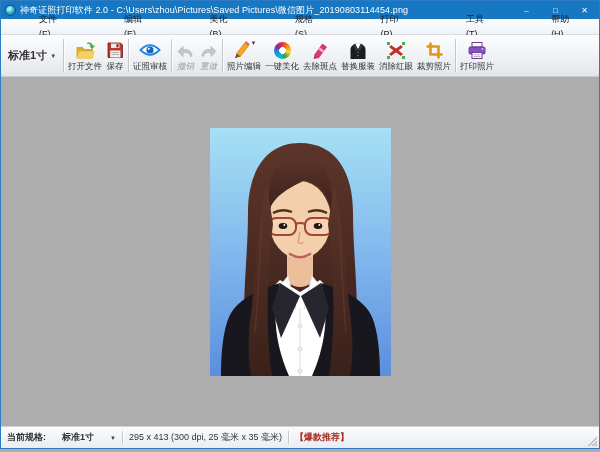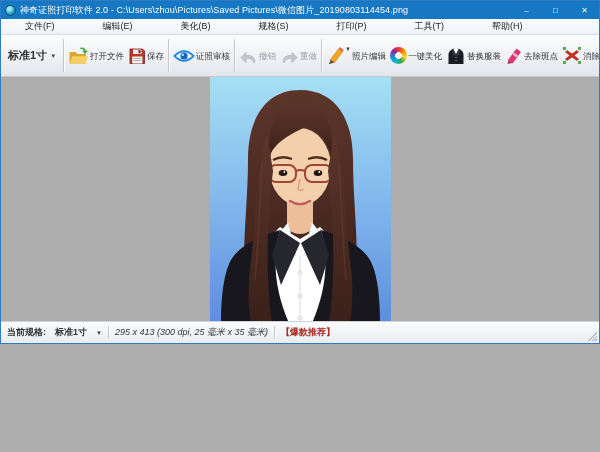--- a/index.html
+++ b/index.html
@@ -3,21 +3,21 @@
 <meta charset="utf-8">
 <style>
   * { box-sizing: border-box; }
   html,body { margin:0; padding:0; }
   body {
     width:600px; height:452px; overflow:hidden;
     font-family:"Liberation Sans","DejaVu Sans",sans-serif;
     background:#adadad;
   }
   .window {
-    width:600px; height:344px;
+    width:600px; height:449px;
     border:1px solid #2f7ac4;
     display:flex; flex-direction:column;
     background:#f2f5f9;
   }
   
   .titlebar {
     height:18px; flex:0 0 18px;
     background:#1677c2;
     display:flex; align-items:center;
     color:#fff; font-size:9px;
@@ -36,44 +36,44 @@
     color:#fff; font-size:8px; cursor:default;
   }
   
   .menubar {
     height:16px; flex:0 0 16px;
     background:linear-gradient(#fcfdfe,#eef2f7);
     border-bottom:1px solid #d9dde2;
     display:flex; align-items:center;
     font-size:9px; color:#222;
   }
-  .menu-item { padding:0 24px; line-height:15px; }
+  .menu-item { padding:0 24px; line-height:15px;margin-left:14px; }
   
   .toolbar {
     height:42px; flex:0 0 42px;
     background:linear-gradient(#fcfdfe 0%, #eef0f3 60%, #e2e5ea 100%);
     border-bottom:1px solid #c8cbd0;
     display:flex; align-items:stretch;
     padding:0 2px; overflow:hidden; white-space:nowrap;
   }
   .tb-sep { width:1px; background:#c3c6cb; margin:4px 2px; box-shadow:1px 0 0 rgba(255,255,255,.8); flex:0 0 1px; }
   .spec-btn {
     align-self:center; display:flex; align-items:center;
     font-size:11px; font-weight:bold; color:#333;
     padding:4px 5px; gap:3px;
   }
   .caret { font-size:6px; color:#444; line-height:1; }
   .tb-btn {
-    display:flex; flex-direction:row; align-items:center; justify-content:center;
+    display:flex; flex-direction:column; align-items:center; justify-content:center;
     padding:1px 2px 1px; gap:1px;
   }
   .tb-icon { height:20px; display:flex; align-items:center; justify-content:center; }
   .tb-icon-row { display:flex; align-items:flex-start; gap:1px; }
   .tb-label { font-size:8.5px; color:#333; line-height:10px; }
-  .tb-btn.disabled .tb-label { color:#9aa0a6; }
+  .tb-btn.disabled .tb-label { color:#9aa0a6;font-style:italic; }
   .color-wheel {
     width:17px; height:17px; border-radius:50%;
     background:
       radial-gradient(closest-side, #ffffff 0 38%, rgba(255,255,255,0) 40%),
       conic-gradient(#e53935,#fb8c00,#fdd835,#43a047,#00bcd4,#1e88e5,#8e24aa,#e53935);
   }
   
   .canvas {
     flex:1 1 auto;
     background:#adadad;
@@ -84,22 +84,22 @@
   
   .statusbar {
     height:22px; flex:0 0 22px;
     background:linear-gradient(#fafbfc,#e9edf2);
     border-top:1px solid #ced3d9;
     display:flex; align-items:center;
     font-size:9px; color:#333;
     padding:0 6px; position:relative;
   }
   .sb-sep { width:1px; height:13px; background:#c3c8ce; margin:0 6px; box-shadow:1px 0 0 #fff; }
-  .sb-spec { font-weight:bold; display:flex; align-items:center; gap:9px; }
-  .sb-dims { color:#333;font-style:italic; }
+  .sb-spec { font-weight:bold; display:flex; align-items:center; gap:16px; }
+  .sb-dims { color:#333; }
   .ad { display:flex; align-items:center; }
   .ad-tag { color:#a8281e; font-weight:bold; }
   .ad-text { color:#2a35b8; }
   .resize-grip {
     position:absolute; right:2px; bottom:2px; width:11px; height:11px;
     background:
       linear-gradient(135deg, transparent 0 58%, #b9bec5 58% 66%, transparent 66% 74%, #b9bec5 74% 82%, transparent 82% 90%, #b9bec5 90% 100%);
   }
 </style>
 </head>
@@ -215,41 +215,41 @@
     <div class="tb-btn">
       <span class="tb-icon">
         <span class="color-wheel"></span>
       </span>
       <span class="tb-label">一键美化</span>
     </div>
 
 
     <div class="tb-btn">
       <span class="tb-icon">
+        <svg width="18" height="19" viewBox="0 0 18 19">
+          <path d="M3.5,14 L11.5,3 L15.5,6 L7.5,17 Z" fill="#e0356e" stroke="#a81f4e" stroke-width="0.6"></path>
+          <path d="M9,6.5 L13,9.5 L11.5,11.5 L7.5,8.5 Z" fill="#f7b8cd"></path>
+          <path d="M3.5,14 L2.5,18 L7.5,17 Z" fill="#b8336b"></path>
+        </svg>
+      </span>
+      <span class="tb-label">去除斑点</span>
+    </div>
+
+    <div class="tb-btn">
+      <span class="tb-icon">
         <svg width="20" height="19" viewBox="0 0 20 19">
           <path d="M2.5,18 L2.5,9 C2.5,5 5.5,3 10,2 C14.5,3 17.5,5 17.5,9 L17.5,18 Z" fill="#1b1b22"></path>
           <path d="M7,2.6 L10,8.5 L13,2.6 L10,2 Z" fill="#ffffff"></path>
           <path d="M7,2.6 L10,8.5 L8,11 L5.5,4.5 Z" fill="#35353f"></path>
           <path d="M13,2.6 L10,8.5 L12,11 L14.5,4.5 Z" fill="#35353f"></path>
           <circle cx="10" cy="11.5" r="0.7" fill="#888"></circle>
           <circle cx="10" cy="14.5" r="0.7" fill="#888"></circle>
         </svg>
       </span>
       <span class="tb-label">替换服装</span>
-    </div>
-
-    <div class="tb-btn">
-      <span class="tb-icon">
-        <svg width="18" height="19" viewBox="0 0 18 19">
-          <path d="M3.5,14 L11.5,3 L15.5,6 L7.5,17 Z" fill="#e0356e" stroke="#a81f4e" stroke-width="0.6"></path>
-          <path d="M9,6.5 L13,9.5 L11.5,11.5 L7.5,8.5 Z" fill="#f7b8cd"></path>
-          <path d="M3.5,14 L2.5,18 L7.5,17 Z" fill="#b8336b"></path>
-        </svg>
-      </span>
-      <span class="tb-label">去除斑点</span>
     </div>
 
     <div class="tb-btn">
       <span class="tb-icon">
         <svg width="20" height="19" viewBox="0 0 20 19">
           <rect x="1" y="1" width="3" height="3" fill="#4caf50"></rect>
           <rect x="16" y="1" width="3" height="3" fill="#4caf50"></rect>
           <rect x="1" y="15" width="3" height="3" fill="#4caf50"></rect>
           <rect x="16" y="15" width="3" height="3" fill="#4caf50"></rect>
           <path d="M5,4.5 L10,8 L15,4.5 L16.5,6 L12,9.5 L16.5,13 L15,14.5 L10,11 L5,14.5 L3.5,13 L8,9.5 L3.5,6 Z" fill="#d42a1e" stroke="#8f1811" stroke-width="0.6"></path>

